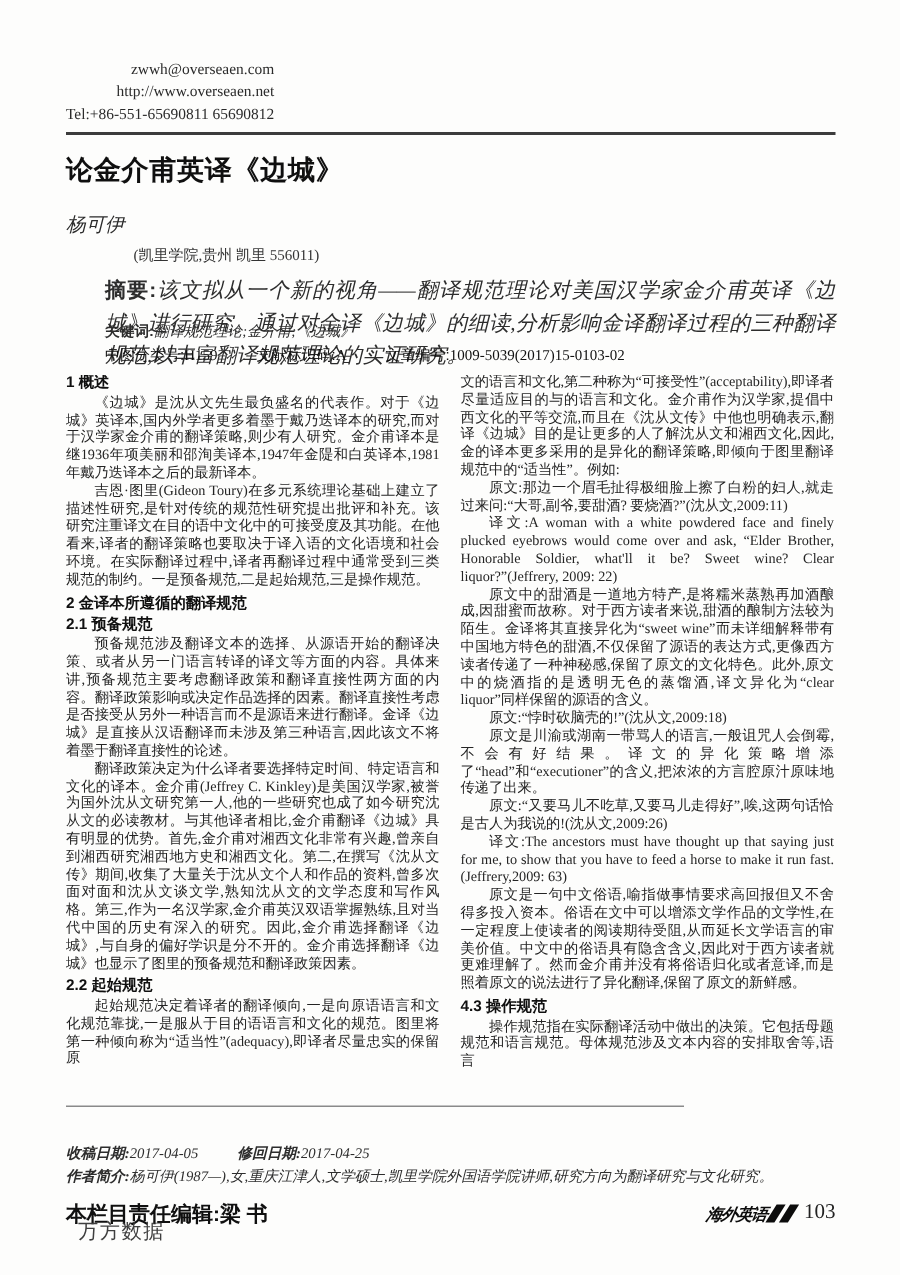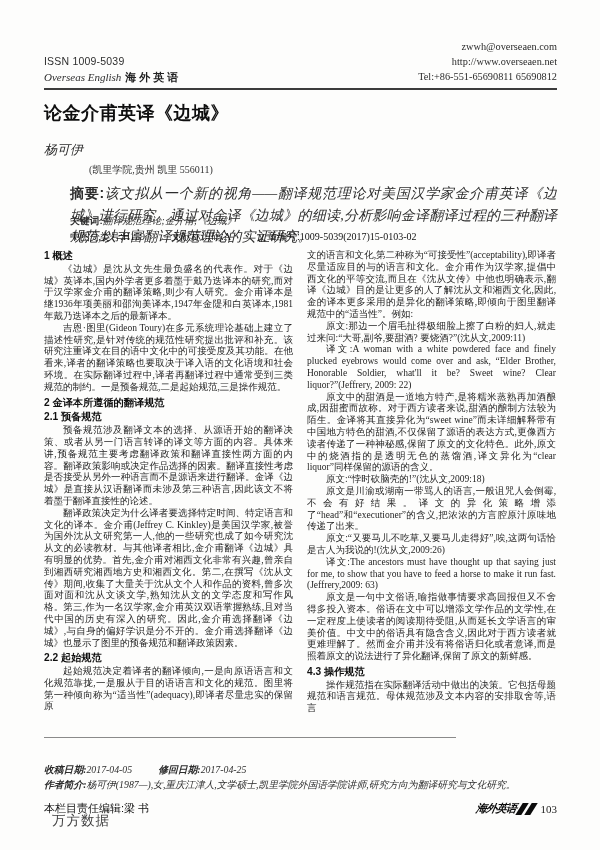--- a/index.html
+++ b/index.html
@@ -39,43 +39,36 @@
   .col p.noindent { text-indent:0; }
 
   
   .fn-rule { top:737px; width:412px; right:auto; border-top:1.5px solid #8a8a8a; }
   .footnotes { top:762px; font-size:9.8px; line-height:1.55; font-style:italic; color:#2d2d2d; }
   .fnlabel { font-weight:bold; }
   .fn-gap { display:inline-block; width:26px; }
 
   
   .bottom { top:801px; display:flex; justify-content:space-between; align-items:flex-start; }
-  .editor { font-family:"Liberation Sans","DejaVu Sans",sans-serif; font-weight:normal; font-size:11px; color:#101010; }
+  .editor { font-family:"Liberation Sans","DejaVu Sans",sans-serif; font-weight:bold; font-size:14px; color:#101010; }
   .watermark { position:absolute; left:52px; top:812px; font-size:13.5px; color:#3f3f3f;
                font-family:"Liberation Sans","DejaVu Sans",sans-serif; letter-spacing:1px; }
   .logo-box { display:flex; align-items:center; gap:7px; }
   .logo-mark { display:flex; align-items:center; }
   .logo-text { font-family:"Liberation Sans","DejaVu Sans",sans-serif; font-weight:900; font-style:italic;
                font-size:11px; letter-spacing:-1px; color:#0c0c0c; transform:skewX(-10deg); }
   .slash { display:inline-block; width:6px; height:12px; background:#0c0c0c; transform:skewX(-32deg); margin-left:3px; }
-  .page-num { font-size:11px; color:#222; }
+  .page-num { font-size:14px; color:#222; }
 </style>
 </head>
 <body>
 
 <div class="page">
 
   <div class="abs hdr">
-    <div>
-      <div class="issn">ISSN 1009-5039</div>
-      <div>
-        <span class="journal-en">Overseas English</span>
-        <span class="journal-cn">海外英语</span>
-      </div>
-    </div>
     <div class="hdr-right">
       <div>zwwh@overseaen.com</div>
       <div>http://www.overseaen.net</div>
       <div>Tel:+86-551-65690811  65690812</div>
     </div>
   </div>
   <div class="abs hdr-rule"></div>
 
   <div class="abs title">论金介甫英译《边城》</div>
   <div class="abs author">杨可伊</div>

